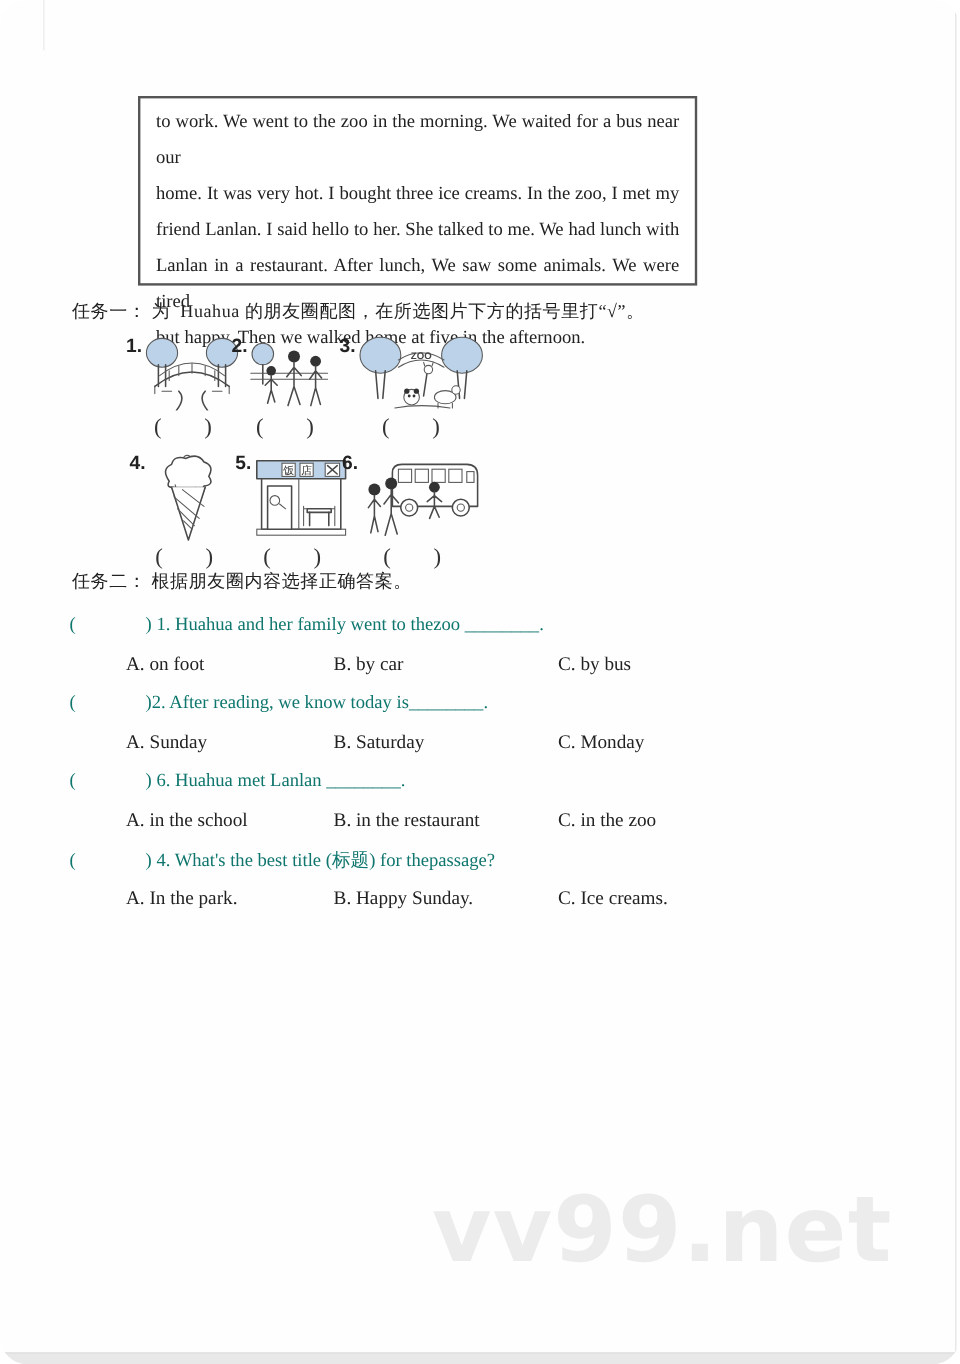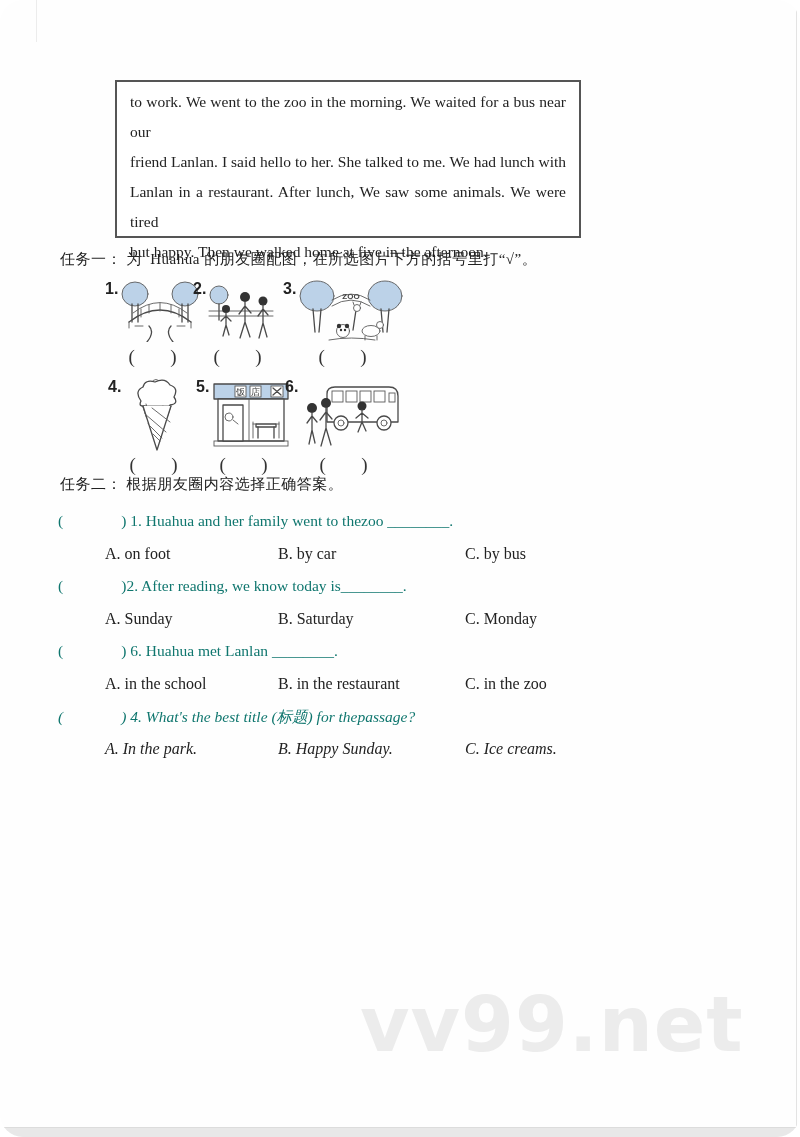--- a/index.html
+++ b/index.html
@@ -60,20 +60,21 @@
   .dark{fill:#333;}
   .white{fill:#ffffff;}
 </style>
 </head>
 <body>
 
 <div id="page">
 
   <div class="passage-box">
     <div class="passage-line">to work. We went to the zoo in the morning. We waited for a bus near our</div>
+    <div class="passage-line">home. It was very hot. I bought three ice creams. In the zoo, I met my</div>
     <div class="passage-line">friend Lanlan. I said hello to her. She talked to me. We had lunch with</div>
     <div class="passage-line">Lanlan in a restaurant. After lunch, We saw some animals. We were tired</div>
     <div class="passage-line last">but happy. Then we walked home at five in the afternoon.</div>
   </div>
 
   <div class="task-heading" style="top:250px;">任务一： 为  Huahua 的朋友圈配图，在所选图片下方的括号里打“√”。</div>
 
   <div class="pic row1" style="left:105px;top:280px;width:96px;height:92px;">
     <span class="pic-num">1.</span>
     <svg style="left:16px;top:0;" width="78" height="62" viewBox="0 0 78 62">
@@ -204,21 +205,21 @@
     <span class="opt c">C. Monday</span>
   </div>
 
   <div class="question" style="top:642px;">
     <div class="q-line">(               ) 6. Huahua met Lanlan ________.</div>
     <span class="opt a">A. in the school</span>
     <span class="opt b">B. in the restaurant</span>
     <span class="opt c">C. in the zoo</span>
   </div>
 
-  <div class="question" style="top:707px;font-style:italic;">
+  <div class="question" style="top:707px;">
     <div class="q-line">(               ) 4. What's the best title (标题) for thepassage?</div>
     <span class="opt a">A. In the park.</span>
     <span class="opt b">B. Happy Sunday.</span>
     <span class="opt c">C. Ice creams.</span>
   </div>
 
   <div class="watermark">vv99.net</div>
 
   <div class="edge-left"></div>
   <div class="edge-right"></div>

